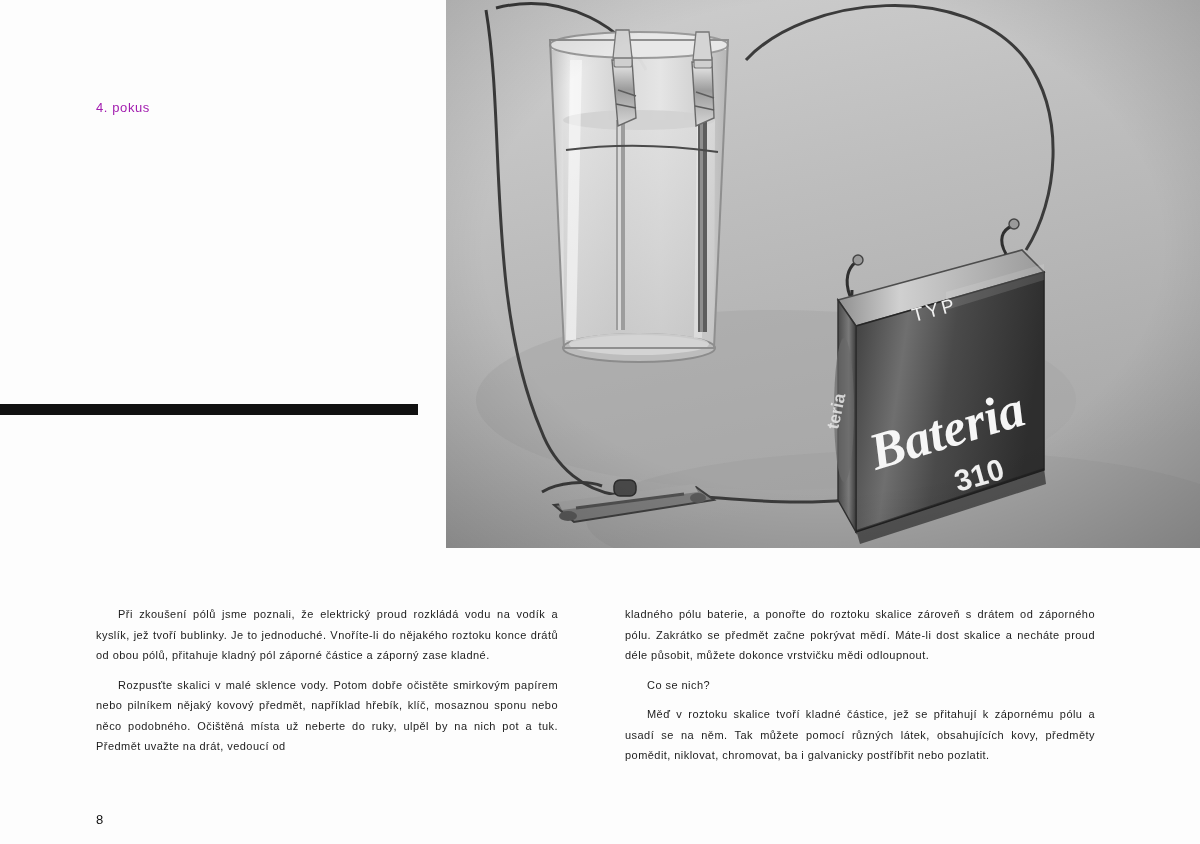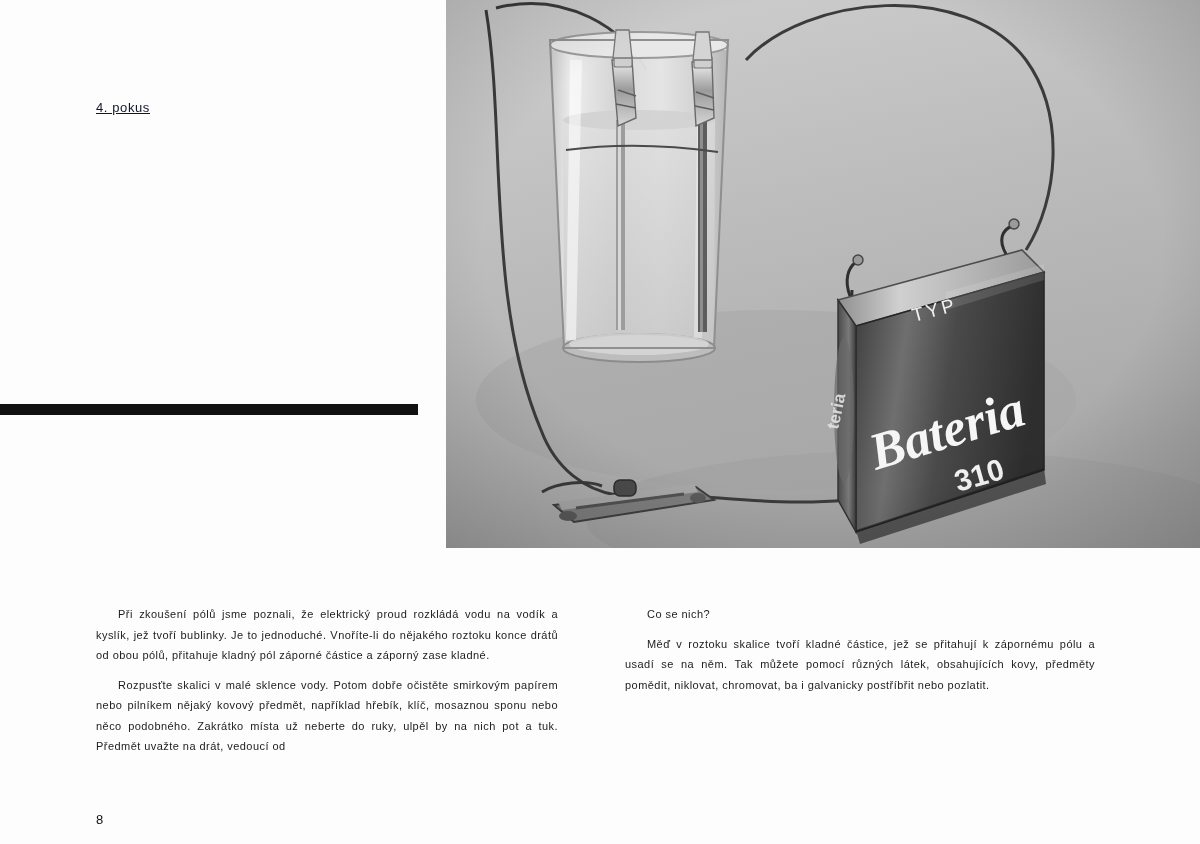--- a/index.html
+++ b/index.html
@@ -22,22 +22,21 @@
     background: #fdfdfd;
   }
 
   
   .exp-number {
     position: absolute;
     left: 96px;
     top: 100px;
     font-size: 13px;
     letter-spacing: 0.6px;
-    color: #0f172a;
-    text-decoration: underline;
+    color: #a21caf;
   }
 
   
   .headline {
     position: absolute;
     left: 140px;
     top: 145px;
     width: 300px;
     font-size: 19px;
     font-weight: bold;
@@ -249,22 +248,23 @@
         <path d="M 560 254 C 552 240 556 230 566 226" fill="none" stroke="#2f2f2f" stroke-width="3"></path>
         <circle cx="568" cy="224" r="5" fill="#9a9a9a" stroke="#444" stroke-width="1.4"></circle>
       </g>
 
       <rect x="0" y="0" width="754" height="548" fill="url(#vign)"></rect>
     </svg>
   </div>
 
   <div class="col left">
     <p class="indent">Při zkoušení pólů jsme poznali, že elektrický proud rozkládá vodu na vodík a kyslík, jež tvoří bublinky. Je to jednoduché. Vnoříte-li do nějakého roztoku konce drátů od obou pólů, přitahuje kladný pól záporné částice a záporný zase kladné.</p>
-    <p class="indent">Rozpusťte skalici v malé sklence vody. Potom dobře očistěte smirkovým papírem nebo pilníkem nějaký kovový předmět, například hřebík, klíč, mosaznou sponu nebo něco podobného. Zakrátko místa už neberte do ruky, ulpěl by na nich pot a tuk. Předmět uvažte na drát, vedoucí od</p>
+    <p class="indent">Rozpusťte skalici v malé sklence vody. Potom dobře očistěte smirkovým papírem nebo pilníkem nějaký kovový předmět, například hřebík, klíč, mosaznou sponu nebo něco podobného. Očištěná místa už neberte do ruky, ulpěl by na nich pot a tuk. Předmět uvažte na drát, vedoucí od</p>
   </div>
 
   <div class="col right">
+    <p>kladného pólu baterie, a ponořte do roztoku skalice zároveň s drátem od záporného pólu. Zakrátko se předmět začne pokrývat mědí. Máte-li dost skalice a necháte proud déle působit, můžete dokonce vrstvičku mědi odloupnout.</p>
     <p class="indent">Co se nich?</p>
     <p class="indent">Měď v roztoku skalice tvoří kladné částice, jež se přitahují k zápornému pólu a usadí se na něm. Tak můžete pomocí různých látek, obsahujících kovy, předměty pomědit, niklovat, chromovat, ba i galvanicky postříbřit nebo pozlatit.</p>
   </div>
 
   <div class="folio">8</div>
 </div>
 
 </body></html>

